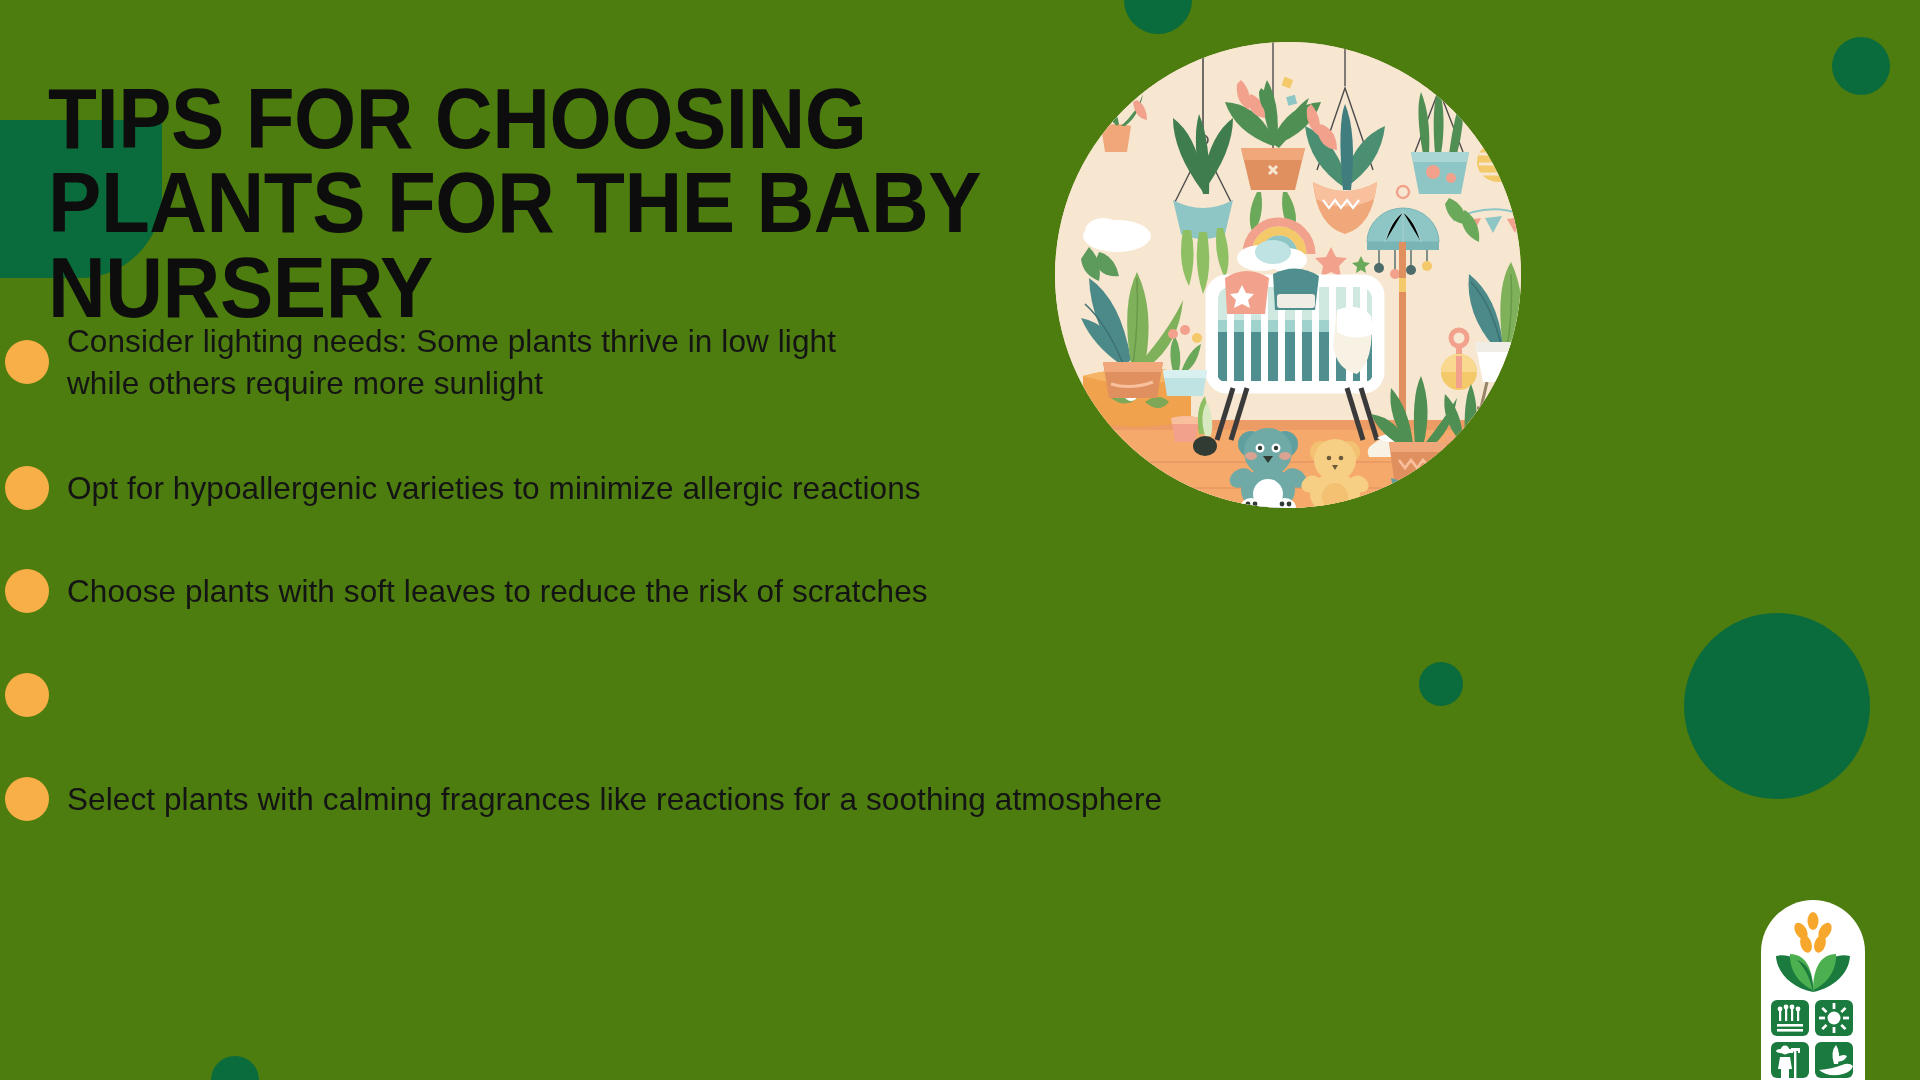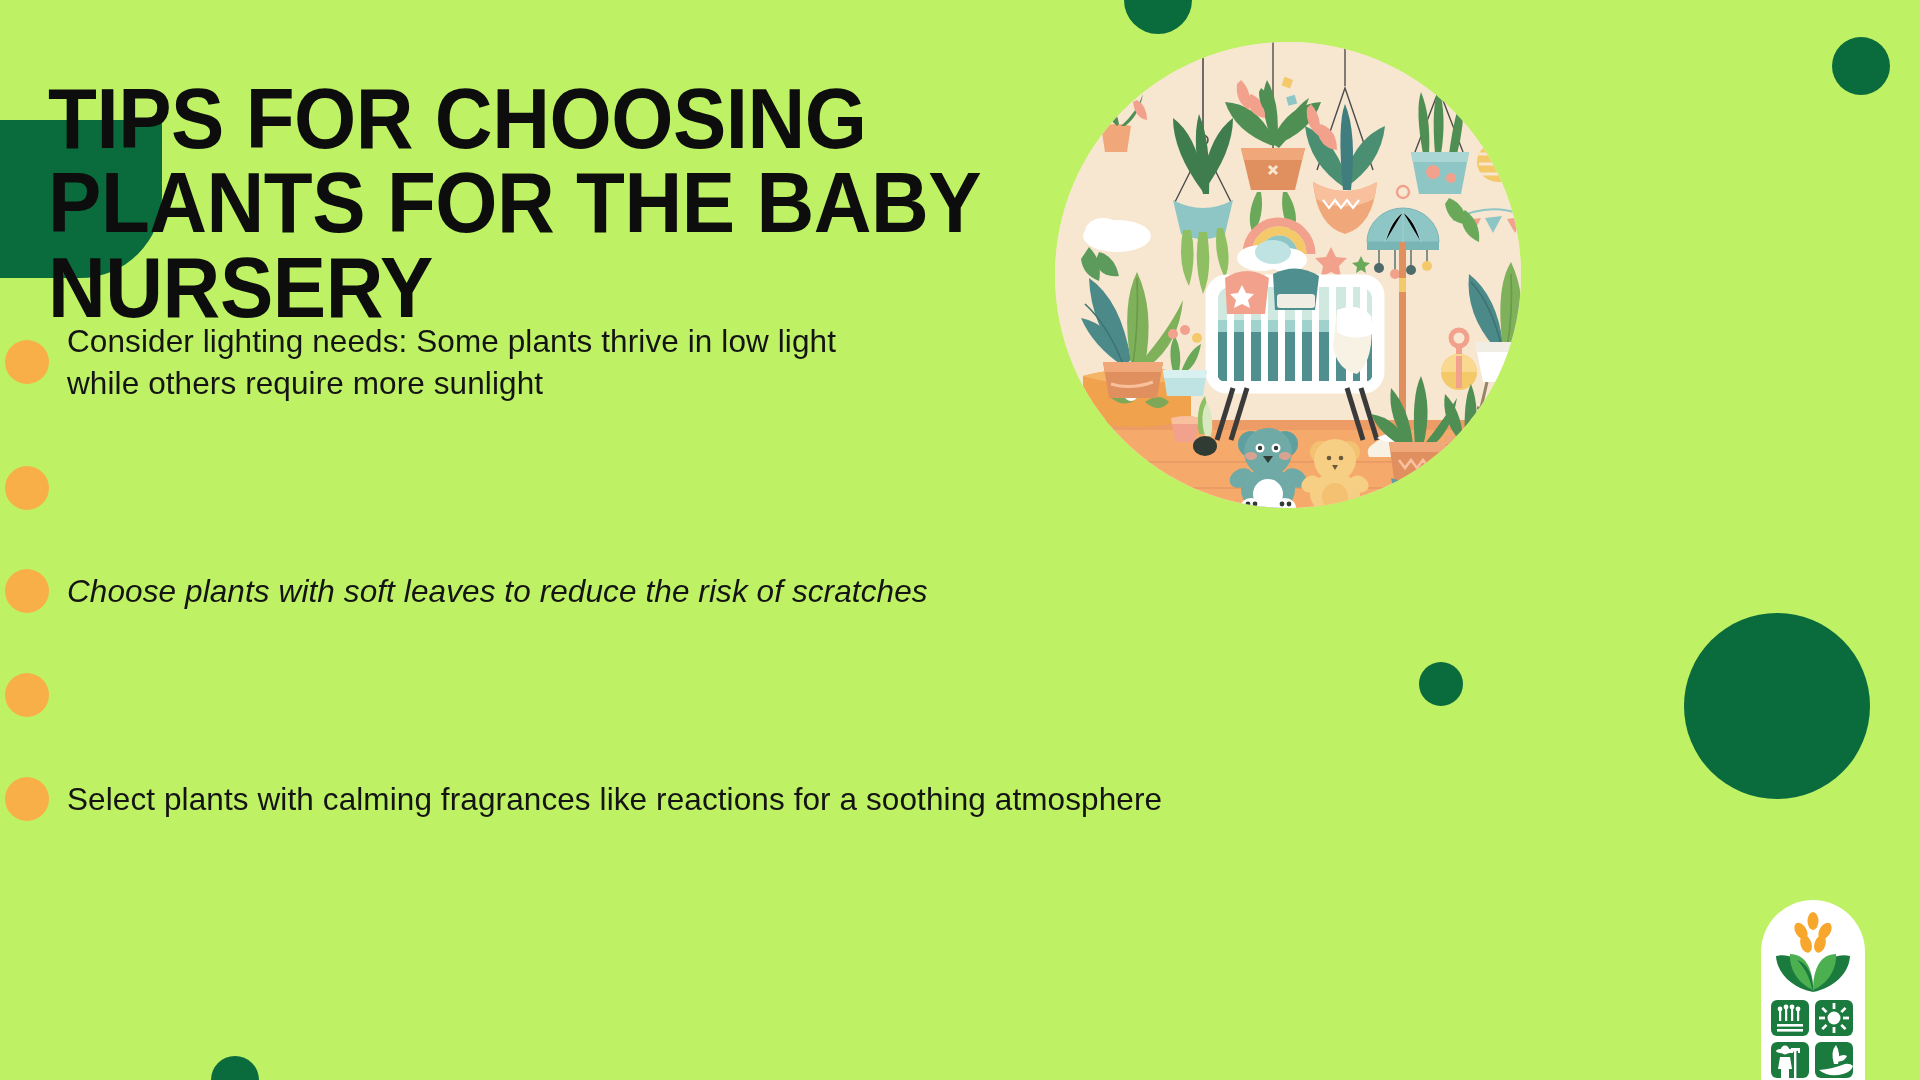--- a/index.html
+++ b/index.html
@@ -5,21 +5,21 @@
   html, body {
     margin: 0;
     padding: 0;
     background: #ffffff;
   }
   #slide {
     position: relative;
     width: 1920px;
     height: 1080px;
     overflow: hidden;
-    background: #bef264;
+    background: #4d7c0f;
     font-family: "Liberation Sans", sans-serif;
   }
 
   
   .deco { position: absolute; border-radius: 50%; background: #0a6b3c; }
 
   #deco-top-center { left: 1124px; top: -34px; width: 68px; height: 68px; }
   #deco-top-right  { left: 1832px; top: 37px;  width: 58px; height: 58px; }
   #deco-mid-small  { left: 1419px; top: 662px; width: 44px; height: 44px; }
   #deco-mid-large  { left: 1684px; top: 613px; width: 186px; height: 186px; }
@@ -81,21 +81,21 @@
     font-size: 31.5px;
     line-height: 1.34;
     color: #141414;
     font-weight: 400;
     letter-spacing: 0.1px;
     white-space: pre-line;
   }
 
   #row-0 { top: 20px; }
   #row-1 { top: 166px; }
-  #row-2 { top: 269px; font-style: italic; }
+  #row-2 { top: 269px; }
   #row-3 { top: 373px; }
   #row-4 { top: 477px; }
 
   
   #illustration {
     position: absolute;
     left: 1055px;
     top: 42px;
     width: 466px;
     height: 466px;
@@ -136,20 +136,21 @@
   <div id="bullets">
 
     <div class="bullet-row" id="row-0">
       <span class="bullet-dot"></span>
       <span class="bullet-text">Consider lighting needs: Some plants thrive in low light
 while others require more sunlight</span>
     </div>
 
     <div class="bullet-row" id="row-1">
       <span class="bullet-dot"></span>
+      <span class="bullet-text">Opt for hypoallergenic varieties to minimize allergic reactions</span>
     </div>
 
     <div class="bullet-row" id="row-2">
       <span class="bullet-dot"></span>
       <span class="bullet-text">Choose plants with soft leaves to reduce the risk of scratches</span>
     </div>
 
     <div class="bullet-row" id="row-3">
       <span class="bullet-dot"></span>
     </div>

